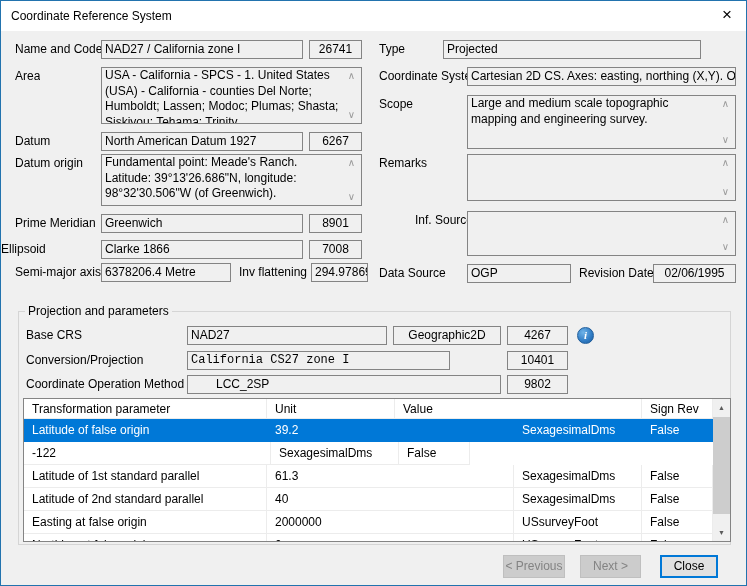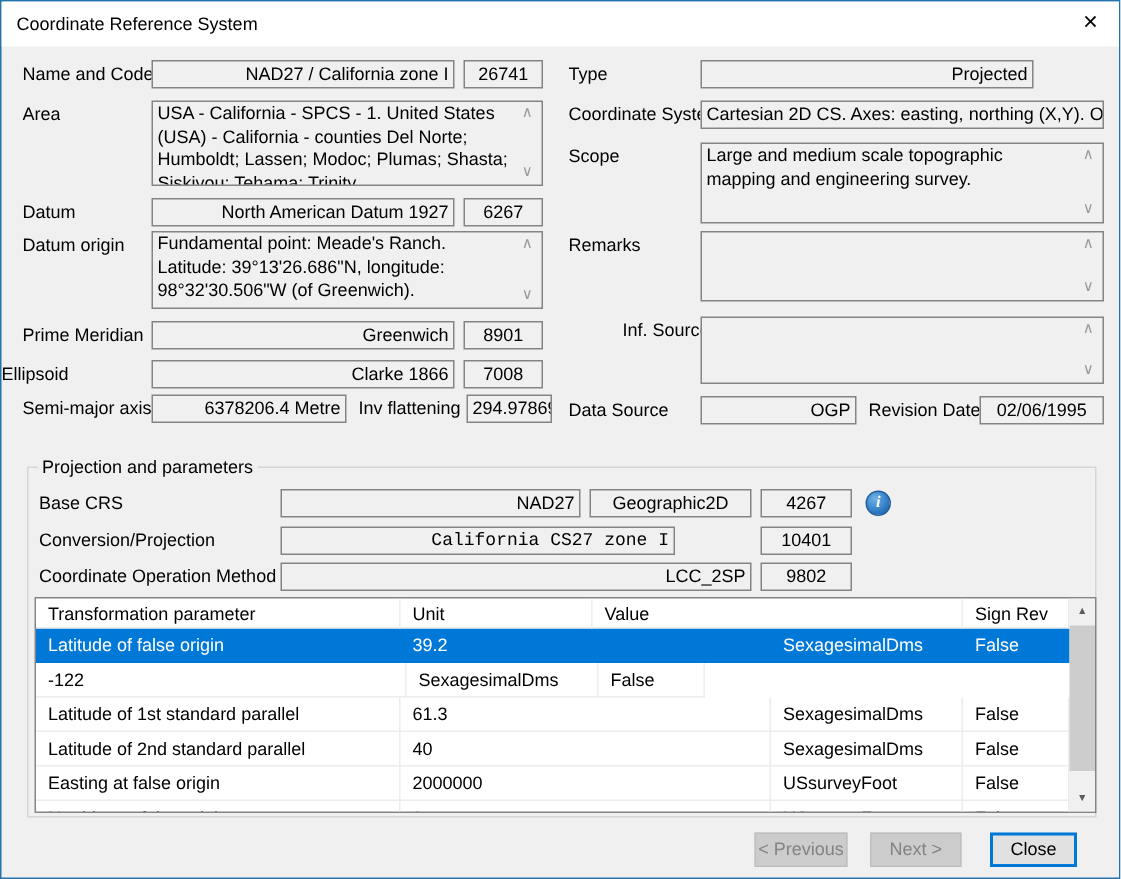--- a/index.html
+++ b/index.html
@@ -10,21 +10,21 @@
     overflow:hidden;
   }
   .titlebar { position:absolute; left:0; top:0; width:100%; height:30px; background:#ffffff; }
   .title { position:absolute; left:10px; top:0; line-height:30px; font-size:12px; white-space:nowrap; }
   .close-btn { position:absolute; right:2px; top:0; width:34px; height:30px; text-align:center; line-height:28px; font-size:17px; color:#000; cursor:default; }
 
   .lbl { position:absolute; height:19px; line-height:19px; white-space:nowrap; overflow:hidden; }
   .field {
     position:absolute; box-sizing:border-box; height:19px;
     background:#f0f0f0; border:1px solid #848484;
-    line-height:16px; padding:0 3px; white-space:nowrap; overflow:hidden;text-align:right;
+    line-height:16px; padding:0 3px; white-space:nowrap; overflow:hidden;
   }
   .code { text-align:center; }
   .tarea {
     position:absolute; box-sizing:border-box;
     background:#f0f0f0; border:1px solid #848484;
     line-height:15.5px; padding:0 21px 0 3px; overflow:hidden;
   }
   .sb-up,.sb-down { position:absolute; right:2px; width:15px; text-align:center; color:#9a9a9a; font-size:10px; line-height:12px; }
   .sb-up { top:2px; } .sb-down { bottom:2px; }
 
@@ -95,21 +95,21 @@
   <div class="lbl" style="left:0;top:239px;">Ellipsoid</div>
   <div class="field" style="left:100px;top:239px;width:202px;">Clarke 1866</div>
   <div class="field code" style="left:308px;top:239px;width:53px;">7008</div>
 
   <div class="lbl" style="left:14px;top:262px;">Semi-major axis</div>
   <div class="field" style="left:100px;top:262px;width:130px;">6378206.4 Metre</div>
   <div class="lbl" style="left:238px;top:262px;">Inv flattening</div>
   <div class="field" style="left:310px;top:262px;width:57px;">294.978698</div>
 
   <div class="lbl" style="left:378px;top:39px;">Type</div>
-  <div class="field" style="left:466px;top:39px;width:222px;">Projected</div>
+  <div class="field" style="left:442px;top:39px;width:258px;">Projected</div>
 
   <div class="lbl" style="left:378px;top:66px;width:88px;">Coordinate System</div>
   <div class="field" style="left:466px;top:66px;width:269px;">Cartesian 2D CS. Axes: easting, northing (X,Y). Orientat</div>
 
   <div class="lbl" style="left:378px;top:94px;">Scope</div>
   <div class="tarea" style="left:466px;top:94px;width:269px;height:54px;">
     <span>Large and medium scale topographic mapping and engineering survey.</span>
     <span class="sb-up">∧</span>
     <span class="sb-down">∨</span>
   </div>

